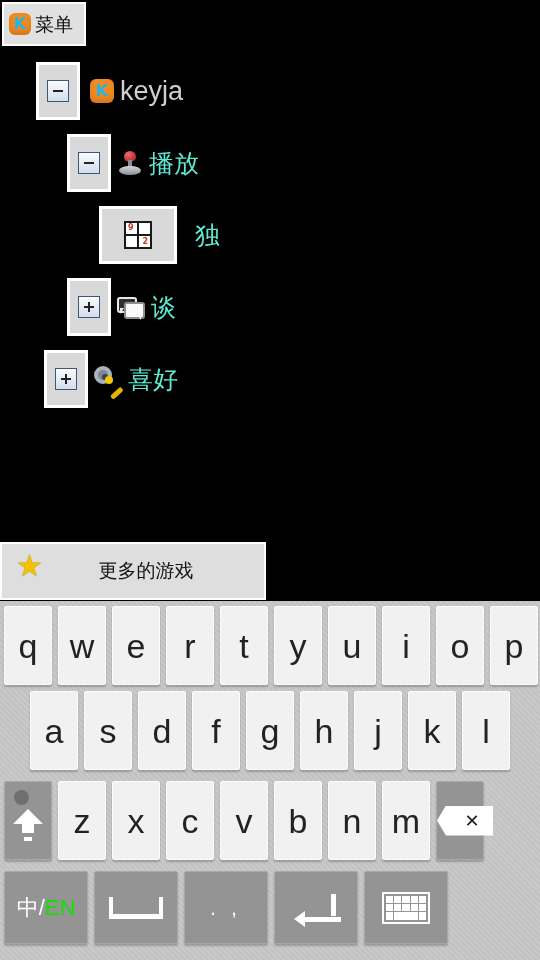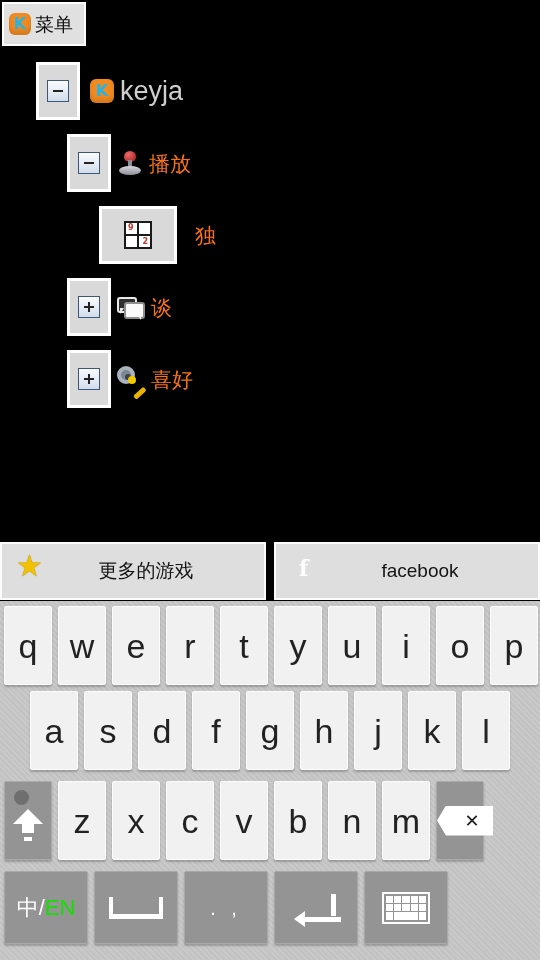--- a/index.html
+++ b/index.html
@@ -43,21 +43,21 @@
   }
   .pm:before{content:"";position:absolute;width:10px;height:2px;background:#222;}
   .pm.plus:after{content:"";position:absolute;width:2px;height:10px;background:#222;}
 
   .sel-box{
     width:78px;height:58px;background:#d9d9d9;border:3px solid #fff;
     box-sizing:border-box;display:flex;align-items:center;justify-content:center;
     flex:0 0 auto;
   }
   .node-icon{width:26px;height:26px;flex:0 0 auto;margin:0 6px;position:relative;}
-  .node-label{color:#f97316;font-size:21px;line-height:1;white-space:nowrap;}
+  .node-label{color:#5eead4;font-size:25px;line-height:1;white-space:nowrap;}
   .node-label.latin{font-size:27px;color:#cfcfcf;}
 
   
   .sudoku{width:28px;height:28px;position:relative;background:#fff;
           border:2px solid #1a1a1a;box-sizing:border-box;}
   .sudoku i{position:absolute;background:#1a1a1a;}
   .sudoku i.v{left:11px;top:0;width:2px;height:100%;}
   .sudoku i.h{top:11px;left:0;height:2px;width:100%;}
   .sudoku b{position:absolute;font-size:8px;line-height:8px;color:#c0392b;
             font-family:"DejaVu Sans",sans-serif;font-weight:bold;}
@@ -253,46 +253,40 @@
       <span class="node-icon chat">
         <i class="b1"></i>
           <i class="t1"></i>
           <i class="b2"></i>
           <i class="t2"></i>
       </span>
       <span class="node-label">谈</span>
     </div>
 
 
-    <div class="row" style="padding-left:67px;">
+    <div class="row" style="padding-left:44px;">
       <div class="expander">
         <span class="pm plus"></span>
       </div>
       <span class="node-icon gear">
         <i class="g"></i>
         <i class="w">
             <i class="h"></i>
             <i class="hd"></i>
           </i>
       </span>
       <span class="node-label">喜好</span>
     </div>
 
   </div>
 
   <div class="banners">
     <div class="banner left">
       <span class="bi star"></span>
       <span class="btext">更多的游戏</span>
-    </div>
-    <div class="banner right">
-      <span class="bi">
-        <span class="fb"></span>
-      </span>
-      <span class="btext">facebook</span>
     </div>
   </div>
 
   <div class="kbd">
 
     <div class="krow r1" style="padding-left:1px;">
       <div class="key">q</div>
       <div class="key">w</div>
       <div class="key">e</div>
       <div class="key">r</div>

